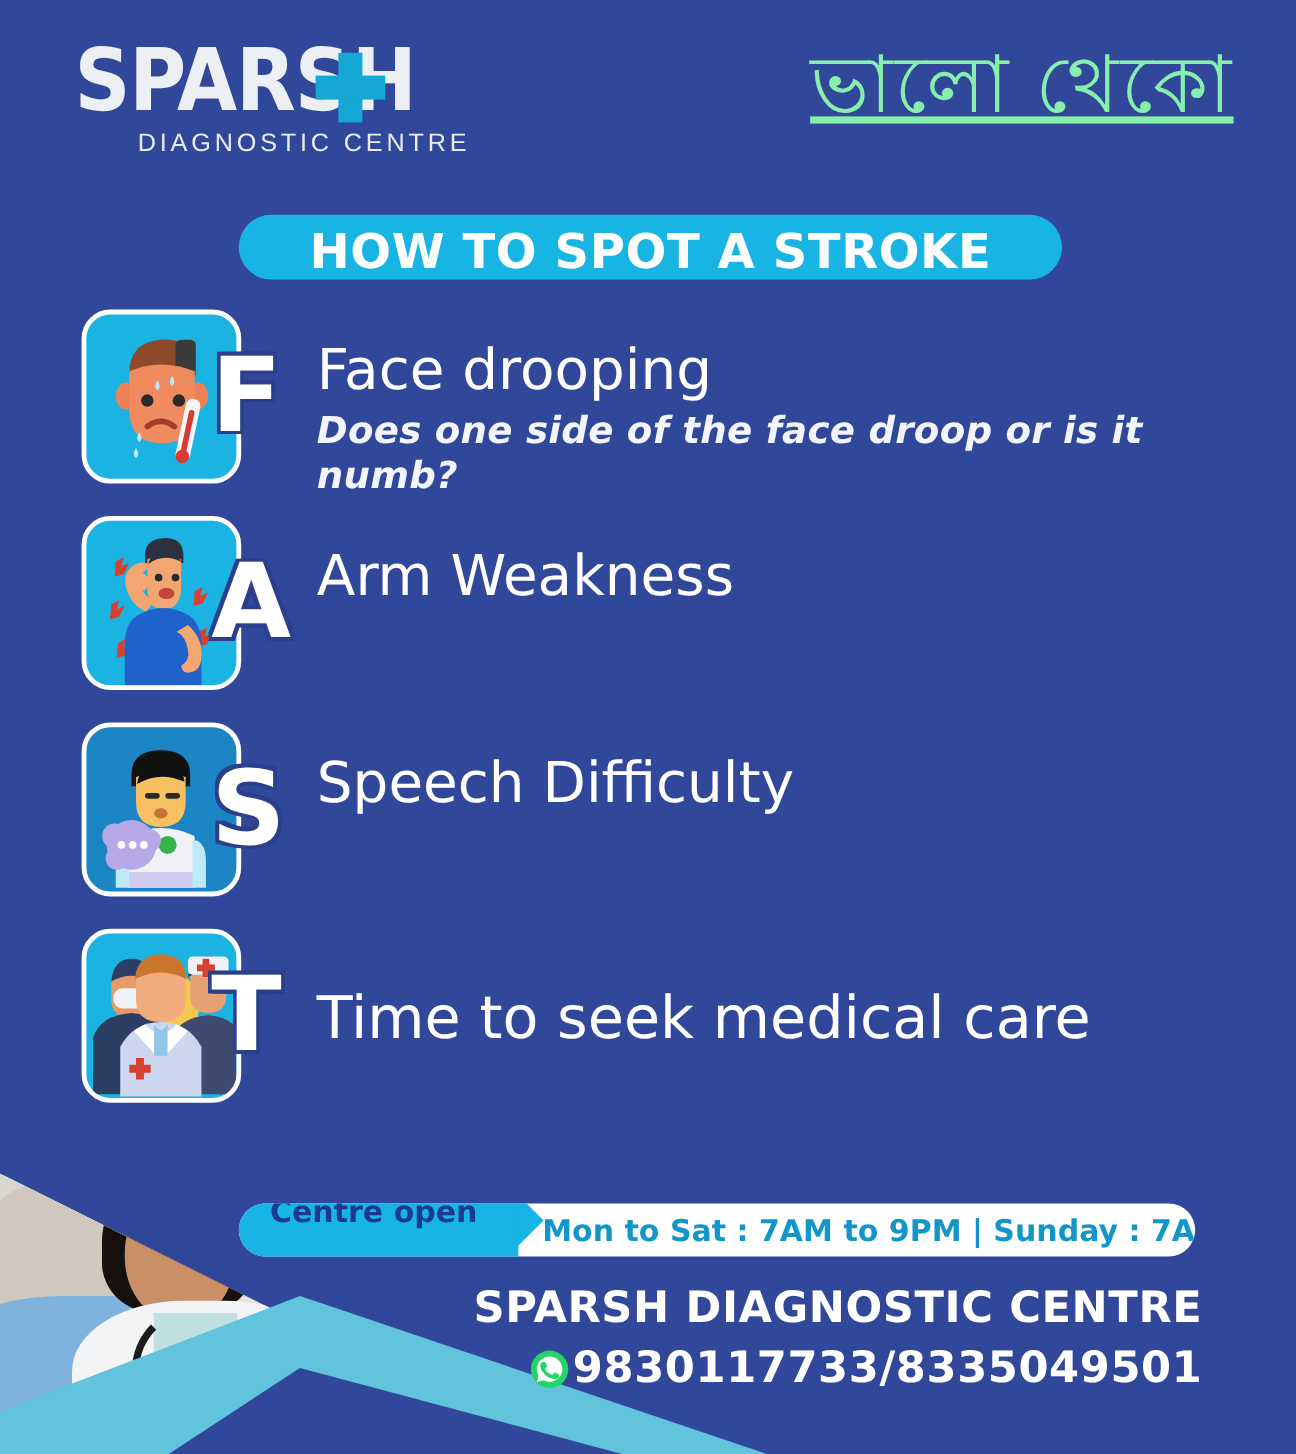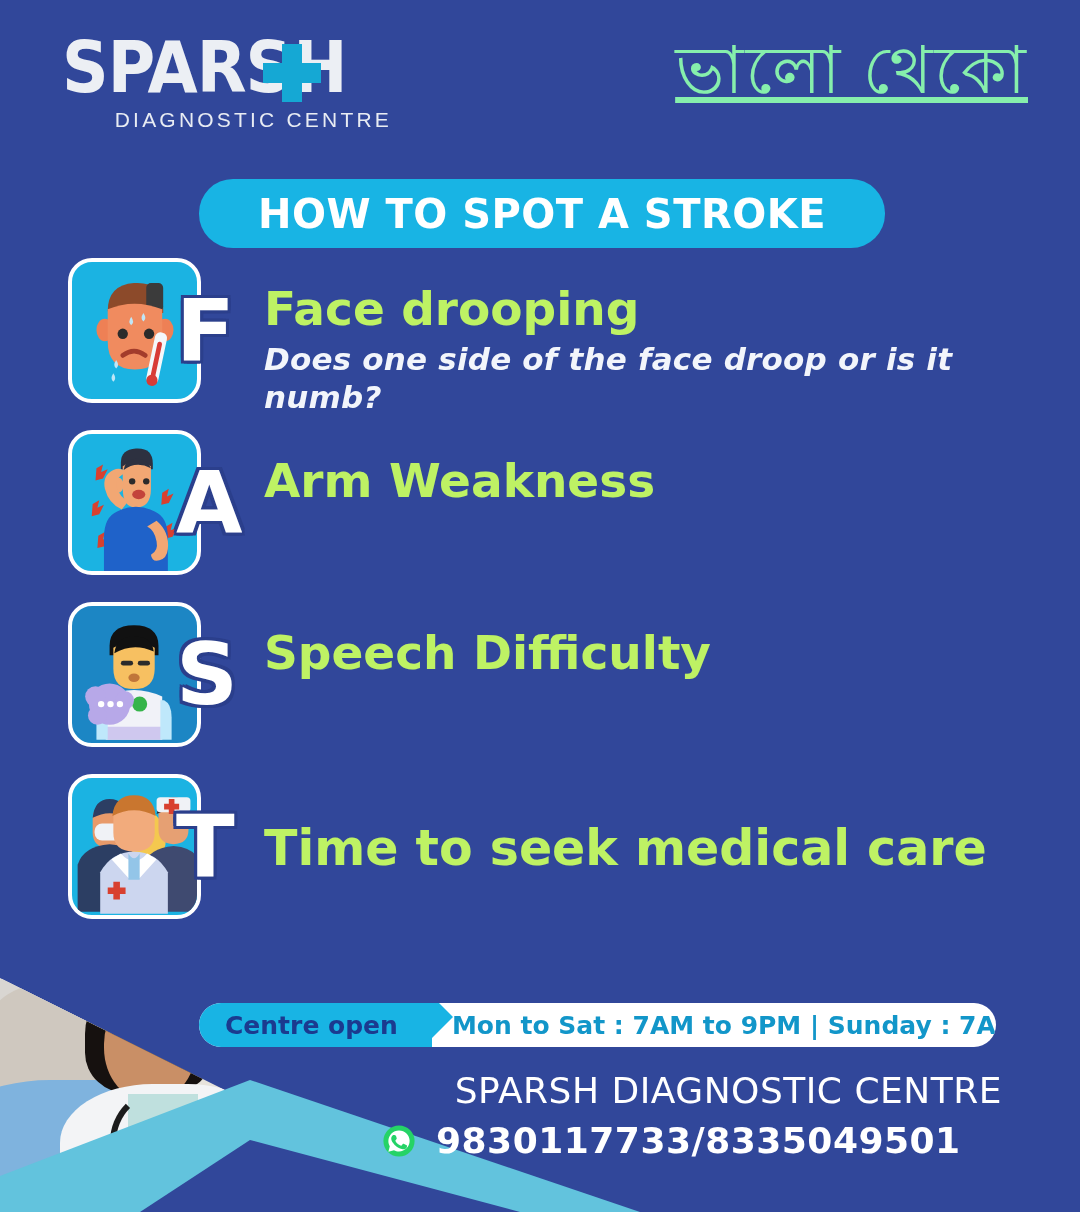--- a/index.html
+++ b/index.html
@@ -82,25 +82,25 @@
     white-space: nowrap;
     text-decoration: underline;
   }
 
   
   .title-pill {
     position: absolute;
     left: 199px;
     top: 179px;
     width: 686px;
-    height: 69px;
+    height: 54px;
     background: #18b4e4;
     border-radius: 34px;
     display: flex;
-    align-items: center;
+    align-items: flex-end;
     justify-content: center;
   }
   .title-pill-text {
     font-family: "DejaVu Sans", sans-serif;
     font-weight: 700;
     font-size: 40px;
     letter-spacing: 0.5px;
     color: #ffffff;
     white-space: nowrap;
   }
@@ -145,24 +145,24 @@
     z-index: 3;
   }
   .row-text {
     position: absolute;
     left: 264px;
     top: 24px;
     right: 40px;
   }
   .row-title {
     font-family: "DejaVu Sans", sans-serif;
-    font-weight: 700;
+    font-weight: 400;
     font-size: 47px;
     line-height: 54px;
-    color: #bef264;
+    color: #ffffff;
     letter-spacing: 0px;
   }
   .row-sub {
     margin-top: 4px;
     font-family: "DejaVu Sans", sans-serif;
     font-weight: 700;
     font-size: 31px;
     line-height: 38px;
     color: #f2f5fb;
     letter-spacing: 0.2px;
@@ -250,21 +250,20 @@
     display: flex;
     align-items: center;
     overflow: hidden;
   }
   .hours-tag {
     position: relative;
     height: 60px;
     padding: 0 34px 0 26px;
     background: #18b4e4;
     display: flex;
-    align-items: center;
     border-radius: 22px 0 0 22px;
   }
   .hours-tag::after {
     content: "";
     position: absolute;
     right: -21px; top: 0;
     width: 0; height: 0;
     border-top: 22px solid transparent;
     border-bottom: 22px solid transparent;
     border-left: 22px solid #18b4e4;
@@ -290,31 +289,32 @@
   
   .footer {
     position: absolute;
     right: 78px;
     top: 1068px;
     width: 620px;
     text-align: right;
   }
   .footer-name {
     font-family: "DejaVu Sans", sans-serif;
-    font-weight: 400;
+    font-weight: 700;
     font-size: 36px;
     letter-spacing: 0.5px;
     color: #ffffff;
     line-height: 46px;
   }
   .footer-phone-line {
     margin-top: 6px;
     display: flex;
     align-items: center;
-    gap: 20px;
+    justify-content: flex-end;
+    gap: 2px;
   }
   .wa-icon { width: 34px; height: 34px; flex: none; }
   .footer-phone {
     font-family: "DejaVu Sans", sans-serif;
     font-weight: 700;
     font-size: 36px;
     color: #ffffff;
     letter-spacing: 0.5px;
     white-space: nowrap;
   }

